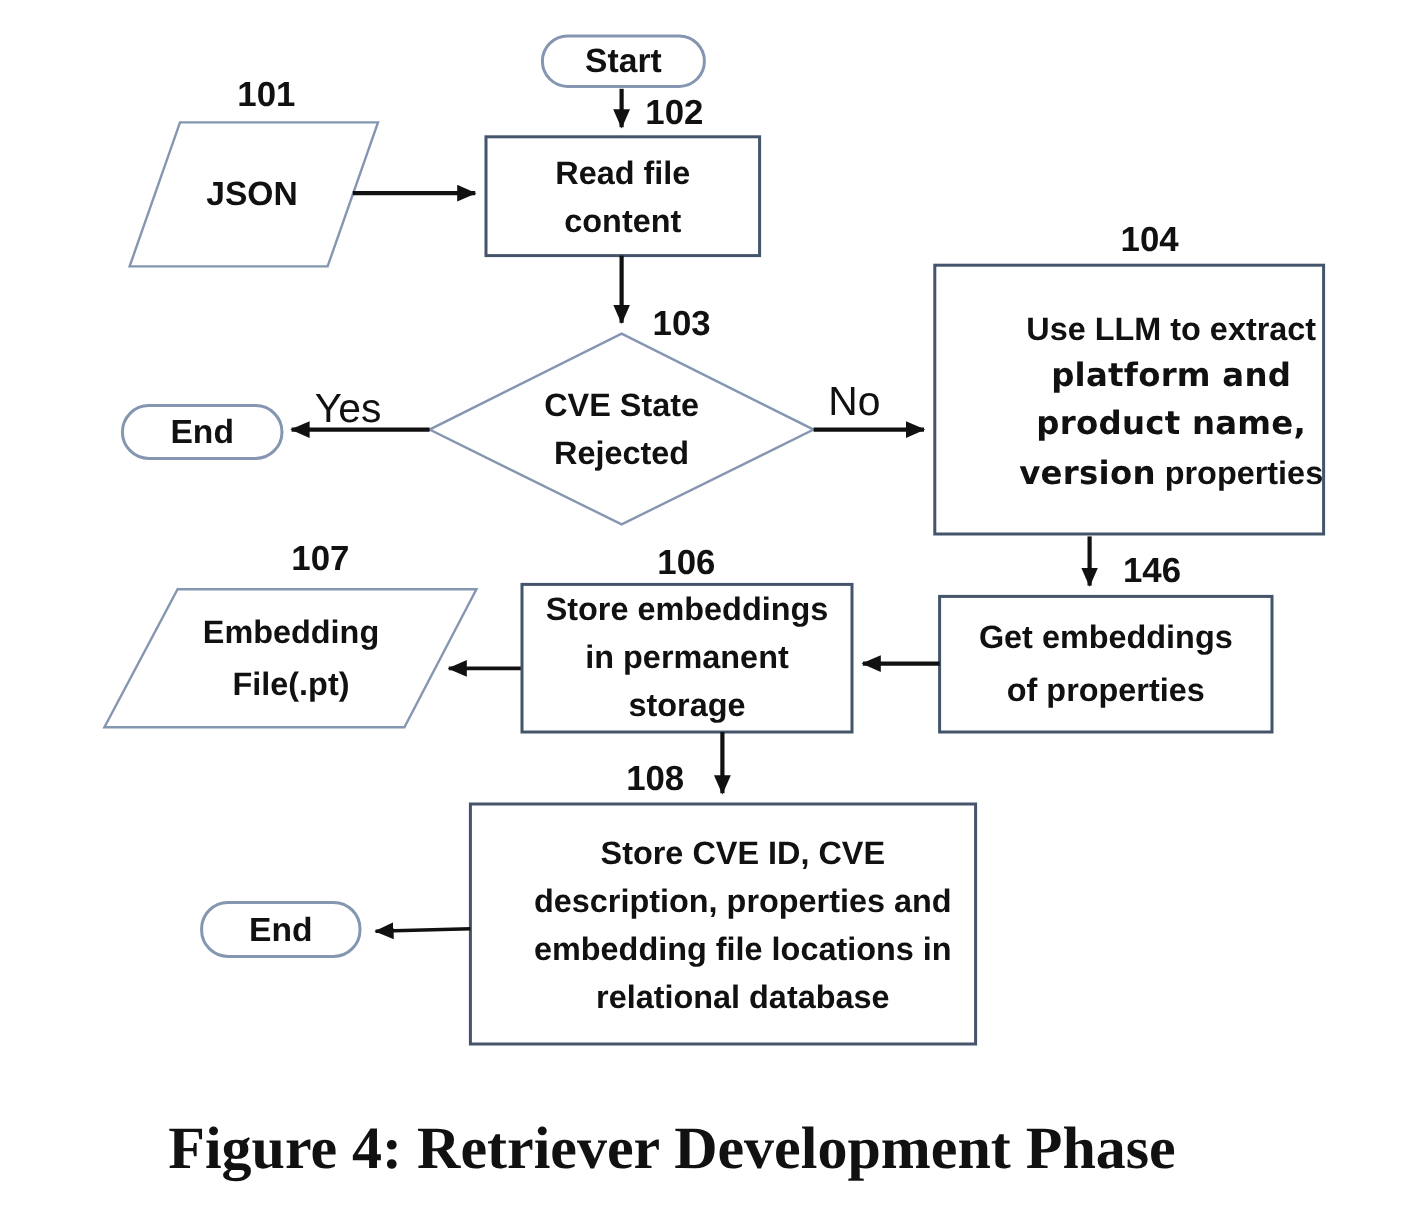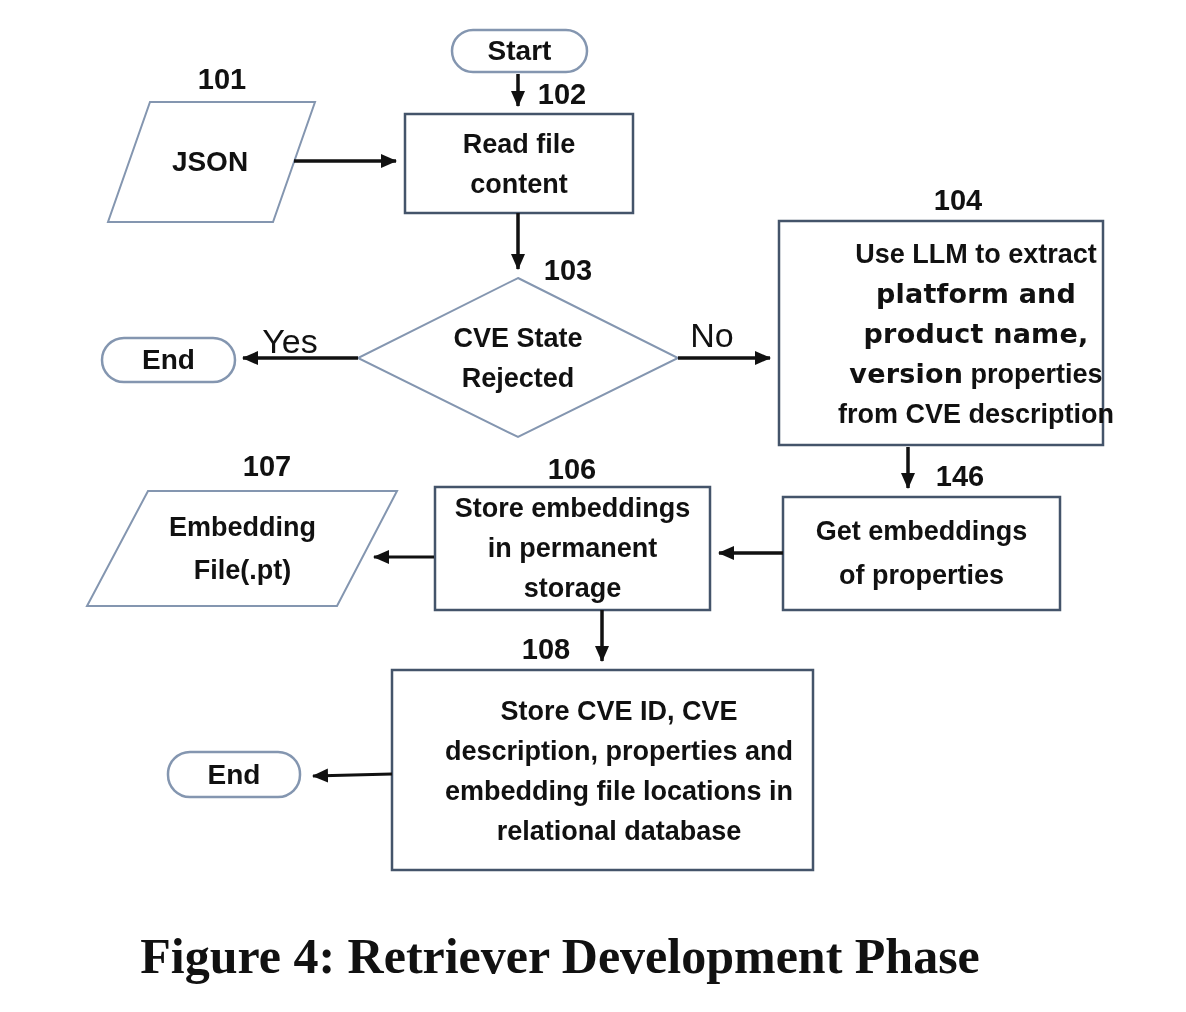--- a/index.html
+++ b/index.html
@@ -98,21 +98,20 @@
   <div class="txt num" style="left:918px;top:185px;width:80px;height:30px;">104</div>
 
   <div class="txt col node-text" style="left:781px;top:234px;width:320px;height:200px;line-height:40px;margin-left:35px;">
     <div>Use LLM to extract</div>
     <div class="fb">platform and</div>
     <div class="fb">product name,</div>
     <div>
       <span class="fb">version</span>
       <span>properties</span>
     </div>
-    <div>from CVE description</div>
   </div>
 
   <div class="txt num" style="left:920px;top:461px;width:80px;height:30px;">146</div>
 
   <div class="txt col node-text" style="left:783px;top:507px;width:277px;height:92px;line-height:44px;">
     <div>Get embeddings</div>
     <div>of properties</div>
   </div>
 
   <div class="txt num" style="left:532px;top:454px;width:80px;height:30px;">106</div>

